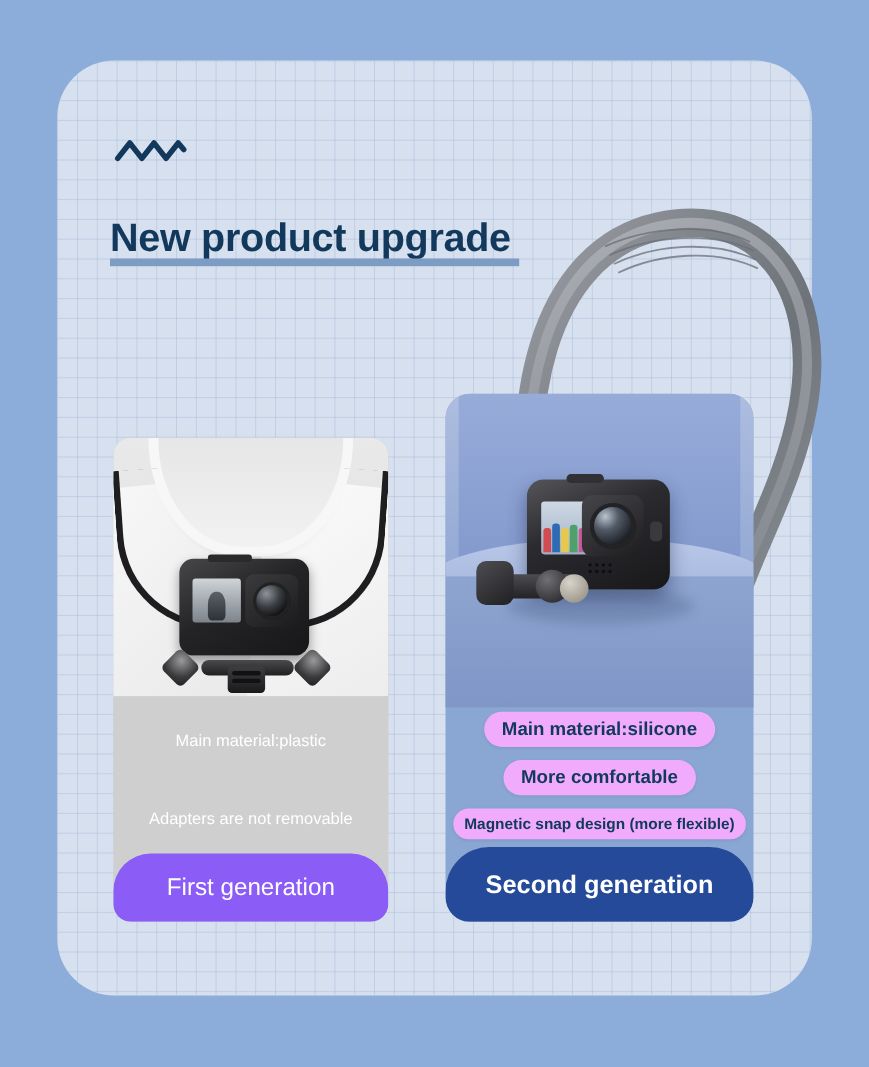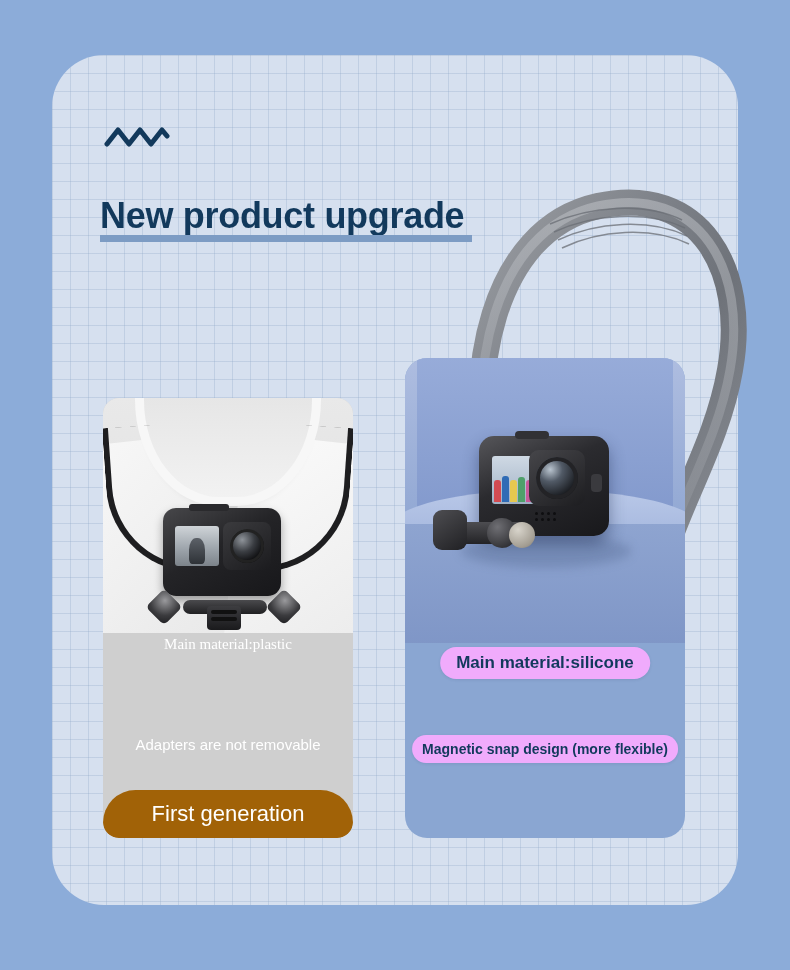--- a/index.html
+++ b/index.html
@@ -150,28 +150,28 @@
   }
 
   
   .left-body{
     position:absolute; left:0; top:235px; width:250px; height:143px;
     background:#cfcfcf;
   }
   .left-body .line{
     width:100%; text-align:center; color:#ffffff; font-size:15px;
   }
-  .lt1{ position:absolute; top:3px;font-family:Liberation Serif, serif; }
+  .lt1{ position:absolute; top:32px; }
   .lt2{ position:absolute; top:56px; left:50%; transform:translateX(-50%);
         background:#b9b9b9; color:#fff; font-size:15px;
         padding:5px 18px; border-radius:14px; white-space:nowrap; }
   .lt3{ position:absolute; top:103px; }
   .banner-left{
-    position:absolute; left:0; bottom:0; width:250px; height:48px;
-    background:#a16207;
+    position:absolute; left:0; bottom:0; width:250px; height:62px;
+    background:#8b5cf6;
     border-radius:34px 34px 16px 16px;
     display:flex; align-items:center; justify-content:center;
     color:#ffffff; font-size:22px;
   }
 
   
   .card-right{
     position:absolute; left:405px; top:358px; width:280px; height:480px;
     border-radius:22px;
     overflow:hidden;
@@ -409,18 +409,20 @@
       <div class="snap">
         <div class="arm"></div>
         <div class="blk"></div>
         <div class="ring"></div>
         <div class="disc"></div>
       </div>
     </div>
 
     <div class="right-body">
       <div class="pill rp1">Main material:silicone</div>
+      <div class="pill rp2">More comfortable</div>
       <div class="pill rp3">Magnetic snap design (more flexible)</div>
     </div>
 
+    <div class="banner-right">Second generation</div>
   </div>
 
 </div>
 
 </body></html>

